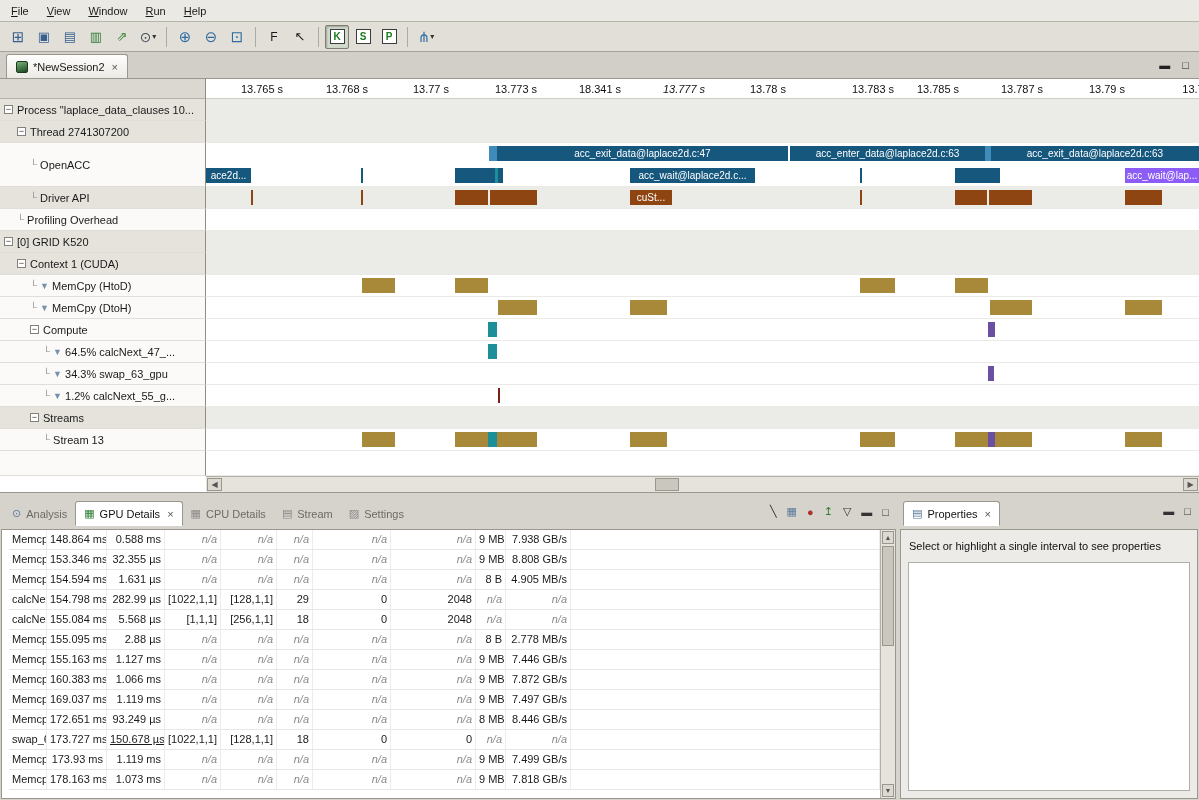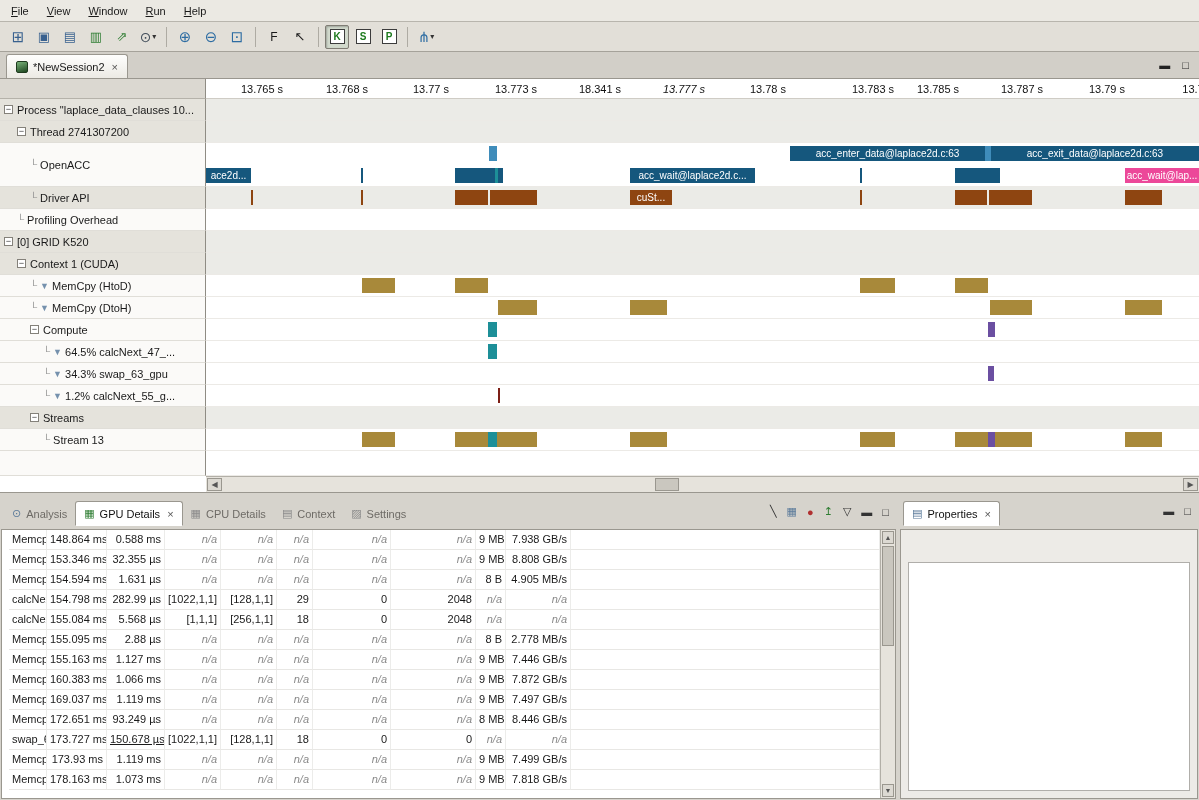--- a/index.html
+++ b/index.html
@@ -178,32 +178,33 @@
         </div>
         <div class="lcell"></div>
       </div>
       <div class="trow" style="height: 44px;">
         <div class="tcell" style="padding-left: 30px;">
           <div class="corner">└</div>
           <div class="treelabel">OpenACC</div>
         </div>
         <div class="lcell">
           <div class="bar" style="left: 283px; width: 8px; top: 3px; background: rgb(63, 140, 186);"></div>
+          <div class="bar" style="left: 291px; width: 291px; top: 3px; background: rgb(21, 87, 125);">acc_exit_data@laplace2d.c:47</div>
           <div class="bar" style="left: 584px; width: 195px; top: 3px; background: rgb(21, 87, 125);">acc_enter_data@laplace2d.c:63</div>
           <div class="bar" style="left: 779px; width: 6px; top: 3px; background: rgb(63, 140, 186);"></div>
           <div class="bar" style="left: 785px; width: 208px; top: 3px; background: rgb(21, 87, 125);">acc_exit_data@laplace2d.c:63</div>
           <div class="bar" style="left: 0px; width: 45px; top: 25px; background: rgb(21, 87, 125);">ace2d...</div>
           <div class="bar" style="left: 155px; width: 2px; top: 25px; background: rgb(21, 87, 125);"></div>
           <div class="bar" style="left: 249px; width: 40px; top: 25px; background: rgb(21, 87, 125);"></div>
           <div class="bar" style="left: 289px; width: 3px; top: 25px; background: rgb(29, 143, 152);"></div>
           <div class="bar" style="left: 292px; width: 5px; top: 25px; background: rgb(21, 87, 125);"></div>
           <div class="bar" style="left: 424px; width: 125px; top: 25px; background: rgb(21, 87, 125);">acc_wait@laplace2d.c...</div>
           <div class="bar" style="left: 654px; width: 2px; top: 25px; background: rgb(21, 87, 125);"></div>
           <div class="bar" style="left: 749px; width: 45px; top: 25px; background: rgb(21, 87, 125);"></div>
-          <div class="bar" style="left: 919px; width: 74px; top: 25px; background: #ec4899;">acc_wait@lap...</div>
+          <div class="bar" style="left: 919px; width: 74px; top: 25px; background: #8b5cf6;">acc_wait@lap...</div>
         </div>
       </div>
       <div class="trow shaded" style="height: 22px;">
         <div class="tcell" style="padding-left: 30px;">
           <div class="corner">└</div>
           <div class="treelabel">Driver API</div>
         </div>
         <div class="lcell">
           <div class="bar" style="left: 45px; width: 2px; top: 3px; background: rgb(142, 69, 17);"></div>
           <div class="bar" style="left: 155px; width: 2px; top: 3px; background: rgb(142, 69, 17);"></div>
@@ -352,21 +353,21 @@
         <div style="color: rgb(46, 125, 50); font-size: 11px;">▦</div>
         <div>GPU Details</div>
         <div class="closex">×</div>
       </div>
       <div class="vtab">
         <div style="color: rgb(138, 138, 138); font-size: 11px;">▦</div>
         <div>CPU Details</div>
       </div>
       <div class="vtab">
         <div style="color: rgb(138, 138, 138); font-size: 11px;">▤</div>
-        <div>Context</div>
+        <div>Stream</div>
       </div>
       <div class="vtab">
         <div style="color: rgb(138, 138, 138); font-size: 11px;">▨</div>
         <div>Settings</div>
       </div>
     </div>
   <span class="vtools" id="btools">
       <div style="color: rgb(51, 51, 51);">╲</div>
       <div style="color: rgb(90, 122, 154);">▦</div>
       <div style="color: rgb(176, 48, 48);">●</div>
@@ -561,15 +562,16 @@
       <span style="color:#5a7a9a">▤</span>
       <span>Properties</span>
       <span class="closex">×</span>
     </div>
     <span class="vtools">
       <span>▬</span>
       <span>□</span>
     </span>
   </div>
   <div class="pcontent propcontent">
+    <div class="propmsg">Select or highlight a single interval to see properties</div>
     <div class="propbox"></div>
   </div>
 </div>
 
 </body></html>

